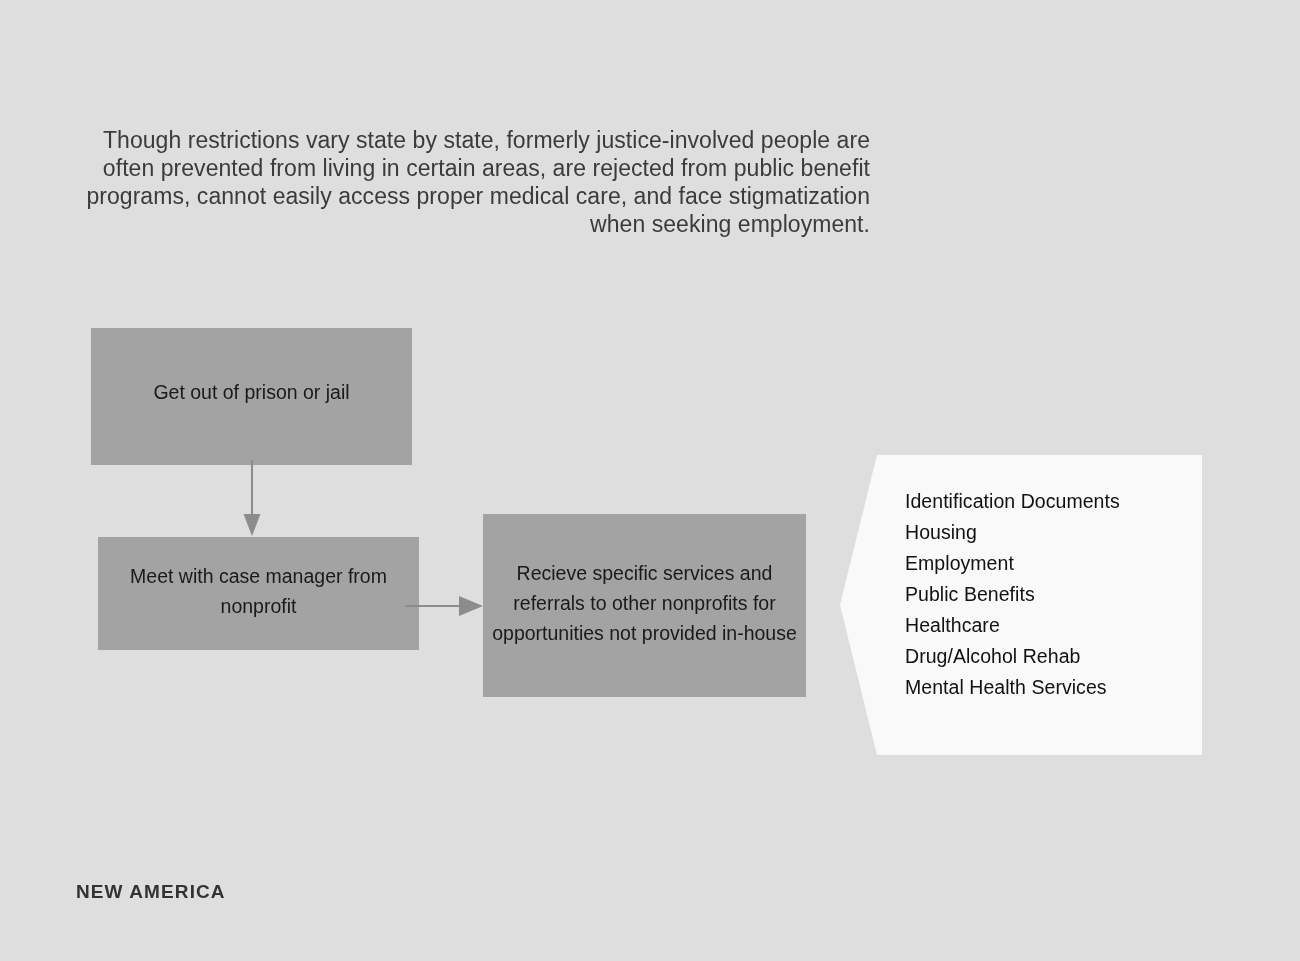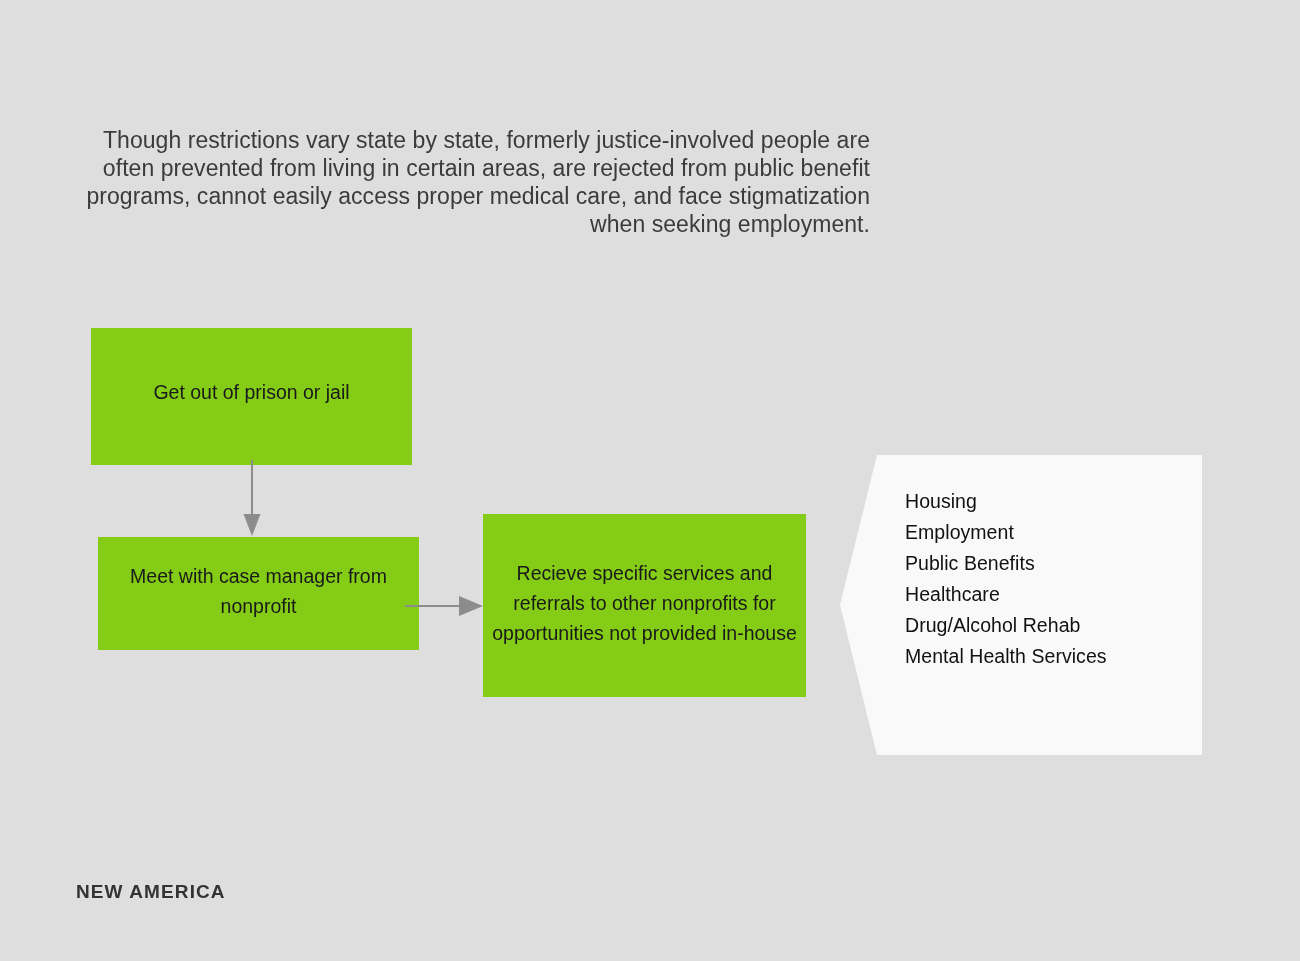--- a/index.html
+++ b/index.html
@@ -47,21 +47,21 @@
     font-weight: normal;
     color: #3b3b3b;
     line-height: 28px;
     letter-spacing: 0.05px;
     text-align: right;
   }
 
   
   .flow-box {
     position: absolute;
-    background: #84cc16;
+    background: #a3a3a3;
     display: flex;
     align-items: center;
     justify-content: center;
     text-align: center;
     color: #1a1a1a;
     font-size: 19.5px;
     line-height: 30px;
     box-sizing: border-box;
   }
 
@@ -191,20 +191,21 @@
     <line x1="0" y1="21" x2="60" y2="21" stroke="#8c8c8c" stroke-width="2"></line>
     <polygon points="78,21 54,11 54,31" fill="#8c8c8c"></polygon>
   </svg>
 
   <div class="flow-box" id="box-services">
     <span class="box-text">Recieve specific services and referrals to other nonprofits for opportunities not provided in-house</span>
   </div>
 
   <div id="services-panel">
     <ul id="services-list">
+      <li>Identification Documents</li>
       <li>Housing</li>
       <li>Employment</li>
       <li>Public Benefits</li>
       <li>Healthcare</li>
       <li>Drug/Alcohol Rehab</li>
       <li>Mental Health Services</li>
     </ul>
   </div>
 
   <div class="footer-logo">NEW AMERICA</div>

